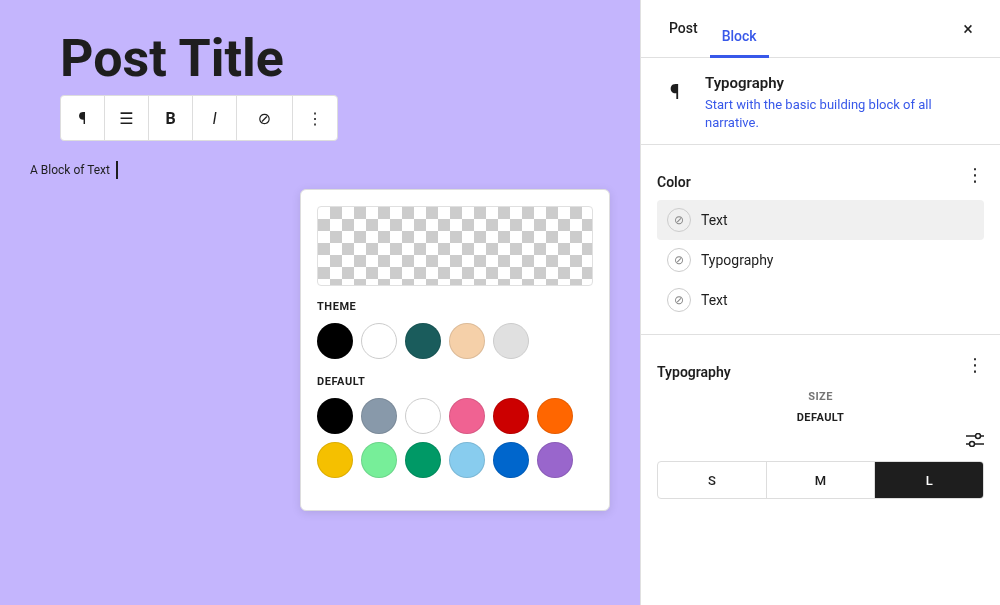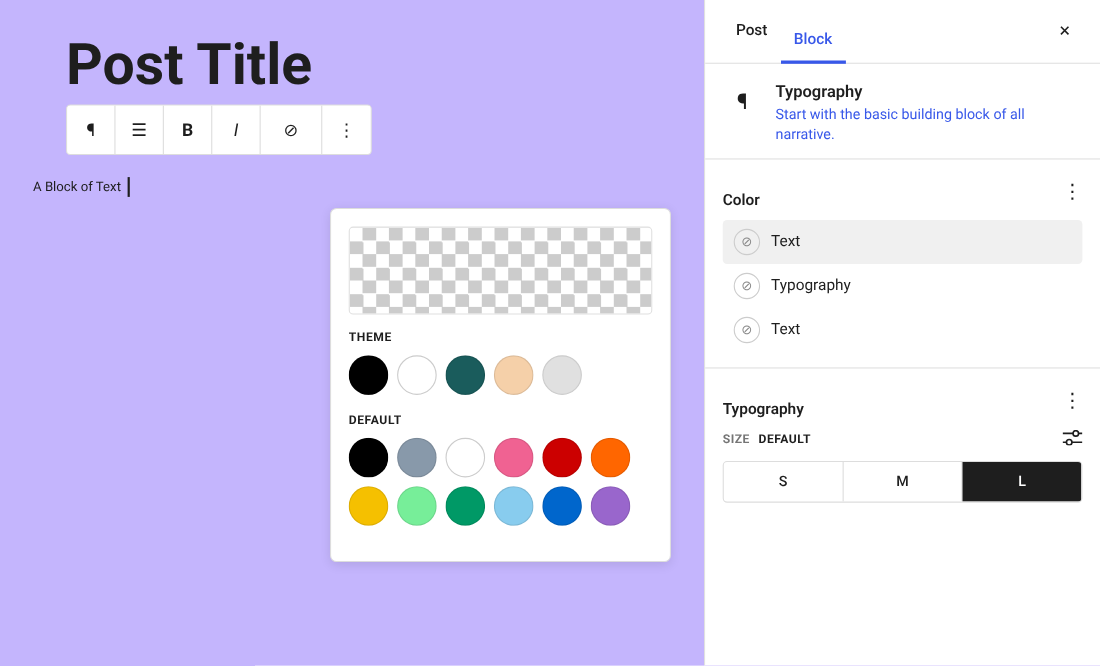--- a/index.html
+++ b/index.html
@@ -252,20 +252,21 @@
 
     
     .typography-section {
       padding: 14px 16px;
     }
     .size-row {
       display: flex;
       align-items: center;
       gap: 8px;
       margin-bottom: 10px;
+      flex-direction: column;
     }
     .size-label {
       font-size: 11px;
       font-weight: 700;
       color: #757575;
       letter-spacing: 0.04em;
     }
     .size-default-label {
       font-size: 11px;
       font-weight: 700;

